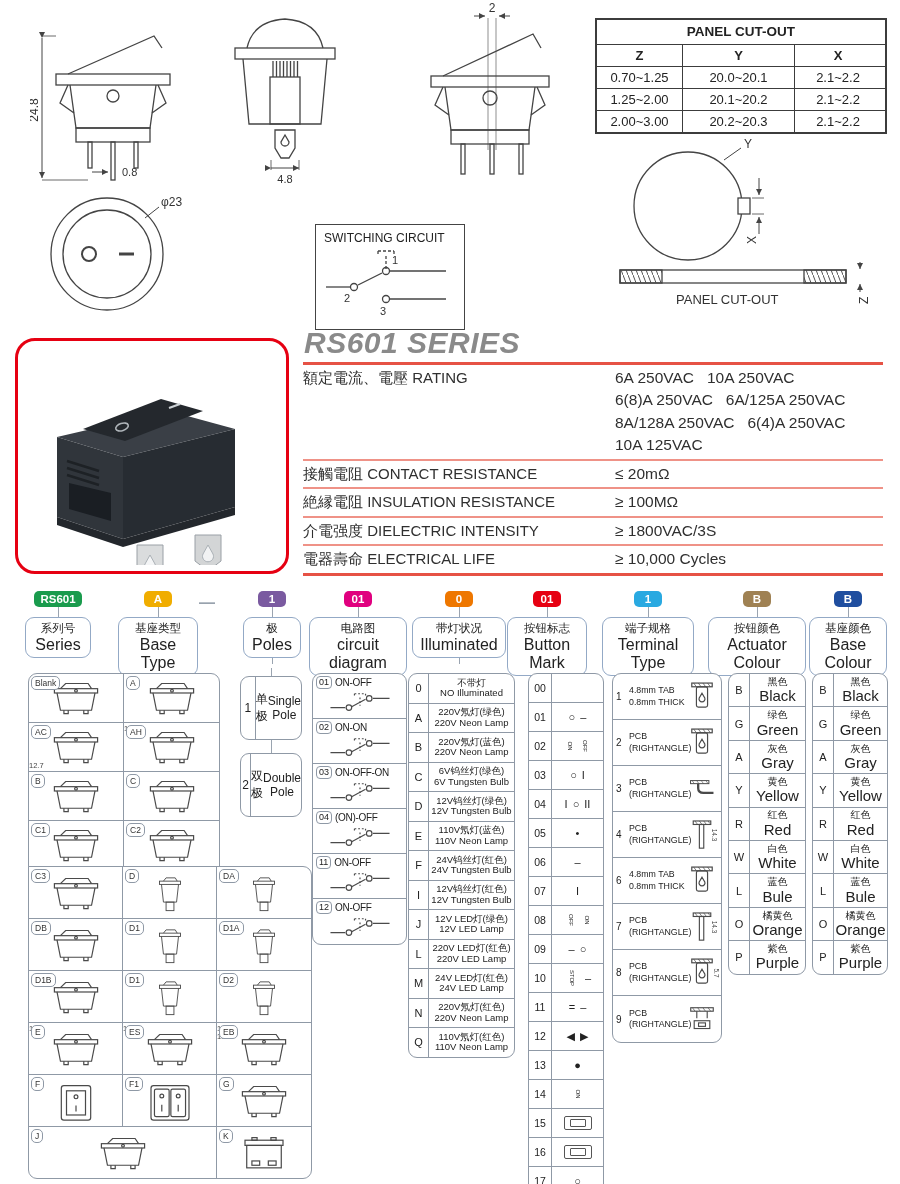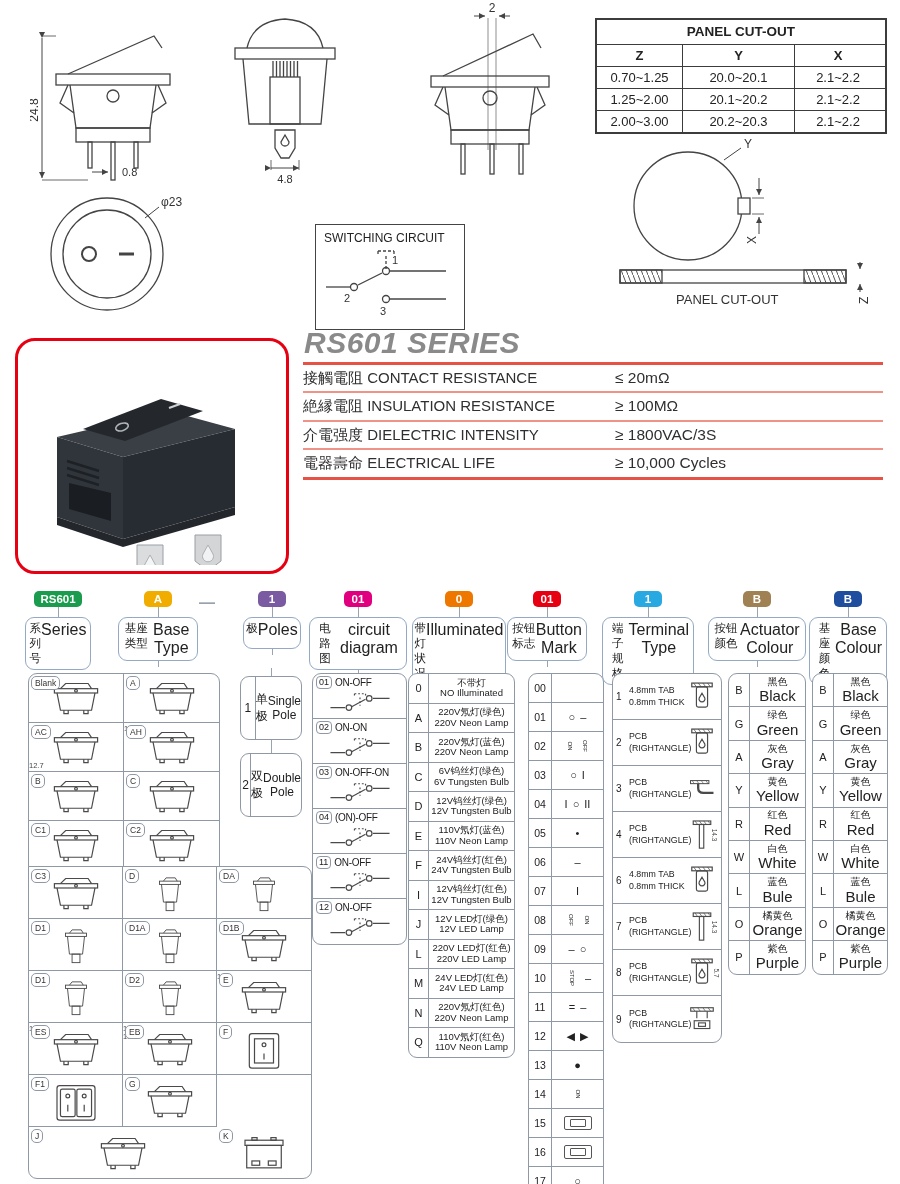--- a/index.html
+++ b/index.html
@@ -28,21 +28,21 @@
   .spec-row + .spec-row{border-top:2px solid #ef9287}
   .spec-label{width:312px;font-size:15px;color:#2f2f2f;padding-top:2px}
   .spec-value{flex:1;font-size:15.5px;white-space:pre-wrap;line-height:1.45;color:#2f2f2f}
   
   .ord-slot{position:absolute;top:591px;display:flex;flex-direction:column;align-items:center}
   .badge{height:16px;min-width:16px;padding:0 6px;border-radius:5px;color:#fff;font-size:11.5px;font-weight:bold;
          display:flex;align-items:center;justify-content:center}
   .vline{width:1px;height:10px;background:#9aa4b0}
   .vline2{height:6px}
   .ord-label{border:1px solid #93a9c6;border-radius:9px;background:#fff;padding:3px 4px;text-align:center;
-             min-height:32px;display:flex;justify-content:center;width:100%;box-sizing:border-box}
+             min-height:32px;display:flex;flex-direction:column;justify-content:center;width:100%;box-sizing:border-box}
   .ord-label .cn{font-size:11.5px}.ord-label .en{font-size:16px}
   .slot-series{left:25px;width:66px}.slot-base{left:118px;width:80px}.slot-poles{left:243px;width:58px}
   .slot-circuit{left:309px;width:98px}.slot-illum{left:412px;width:94px}.slot-mark{left:507px;width:80px}
   .slot-terminal{left:602px;width:92px}.slot-actuator{left:708px;width:98px}.slot-basecolour{left:809px;width:78px}
   #ord-sep{position:absolute;left:194px;top:594px;width:26px;text-align:center;color:#98a2ad;font-weight:bold;font-size:16px}
   
   #bt-upper{position:absolute;left:28px;top:673px;width:190px;display:grid;grid-template-columns:repeat(2,1fr);
             border:1px solid #8f99a6;border-radius:9px 9px 0 0;background:#fff}
   #bt-lower{position:absolute;left:28px;top:866px;width:282px;display:grid;grid-template-columns:repeat(3,1fr);
             border:1px solid #8f99a6;border-radius:0 9px 9px 9px;background:#fff}
@@ -357,20 +357,27 @@
       <path d="M131,214 l5,9 a5.5,5.5 0 1,1 -10,0 Z" fill="#f4f5f6" stroke="#aab0b5"></path>
       <path d="M176,194 h26 v26 l-13,10 l-13,-10 Z" fill="#d3d5d6" stroke="#9aa0a6"></path>
       <path d="M189,204 l5,9 a5.5,5.5 0 1,1 -10,0 Z" fill="#f1f2f3" stroke="#aab0b5"></path>
     </svg>
   </div>
 
   <div id="series-title">RS601 SERIES</div>
   <div id="spec-table">
     <div id="spec-rows">
         <div class="spec-row">
+          <div class="spec-label">額定電流、電壓 RATING</div>
+          <div class="spec-value">6A 250VAC   10A 250VAC
+6(8)A 250VAC   6A/125A 250VAC
+8A/128A 250VAC   6(4)A 250VAC
+10A 125VAC</div>
+        </div>
+        <div class="spec-row">
           <div class="spec-label">接觸電阻 CONTACT RESISTANCE</div>
           <div class="spec-value">≤ 20mΩ</div>
         </div>
         <div class="spec-row">
           <div class="spec-label">絶縁電阻 INSULATION RESISTANCE</div>
           <div class="spec-value">≥ 100MΩ</div>
         </div>
         <div class="spec-row">
           <div class="spec-label">介電强度 DIELECTRIC INTENSITY</div>
           <div class="spec-value">≥ 1800VAC/3S</div>
@@ -528,20 +535,26 @@
       <div class="bt-cell">
         <span class="chip">D</span>
         <svg viewBox="0 0 64 44" class="glyph-svg">
           <use href="#g-rocker-tall" xlink:href="#g-rocker-tall"></use>
         </svg>
       </div>
       <div class="bt-cell">
         <span class="chip">DA</span>
         <svg viewBox="0 0 64 44" class="glyph-svg">
           <use href="#g-rocker-tall" xlink:href="#g-rocker-tall"></use>
+        </svg>
+      </div>
+      <div class="bt-cell">
+        <span class="chip">DB</span>
+        <svg viewBox="0 0 64 44" class="glyph-svg">
+          <use href="#g-rocker" xlink:href="#g-rocker"></use>
         </svg>
       </div>
       <div class="bt-cell">
         <span class="chip">D1</span>
         <svg viewBox="0 0 64 44" class="glyph-svg">
           <use href="#g-rocker-tall" xlink:href="#g-rocker-tall"></use>
         </svg>
       </div>
       <div class="bt-cell">
         <span class="chip">D1A</span>

